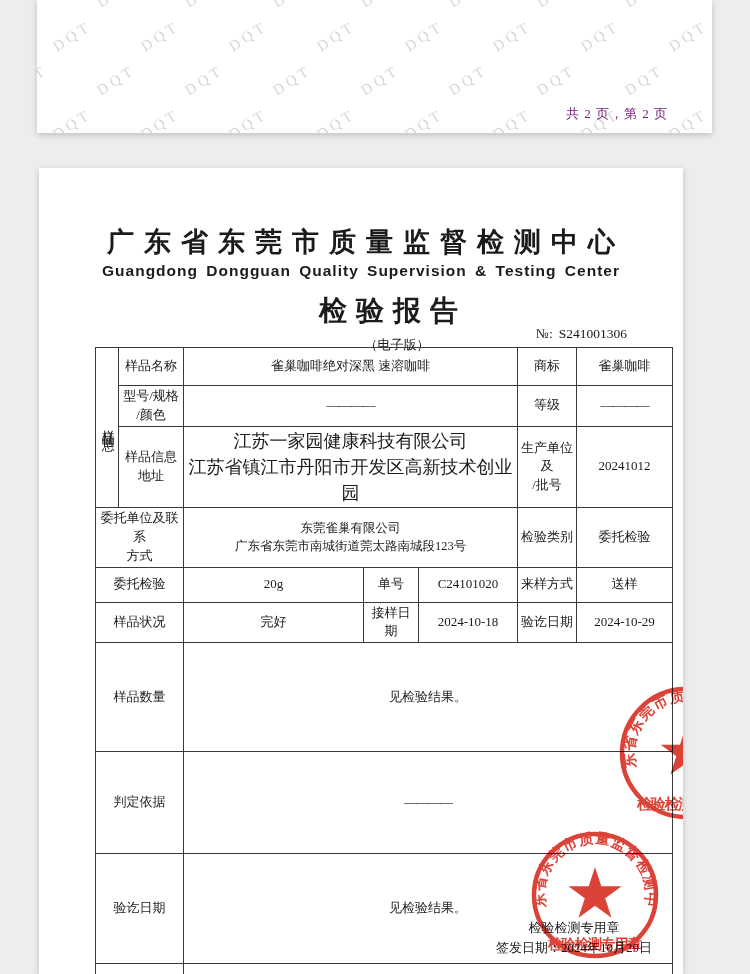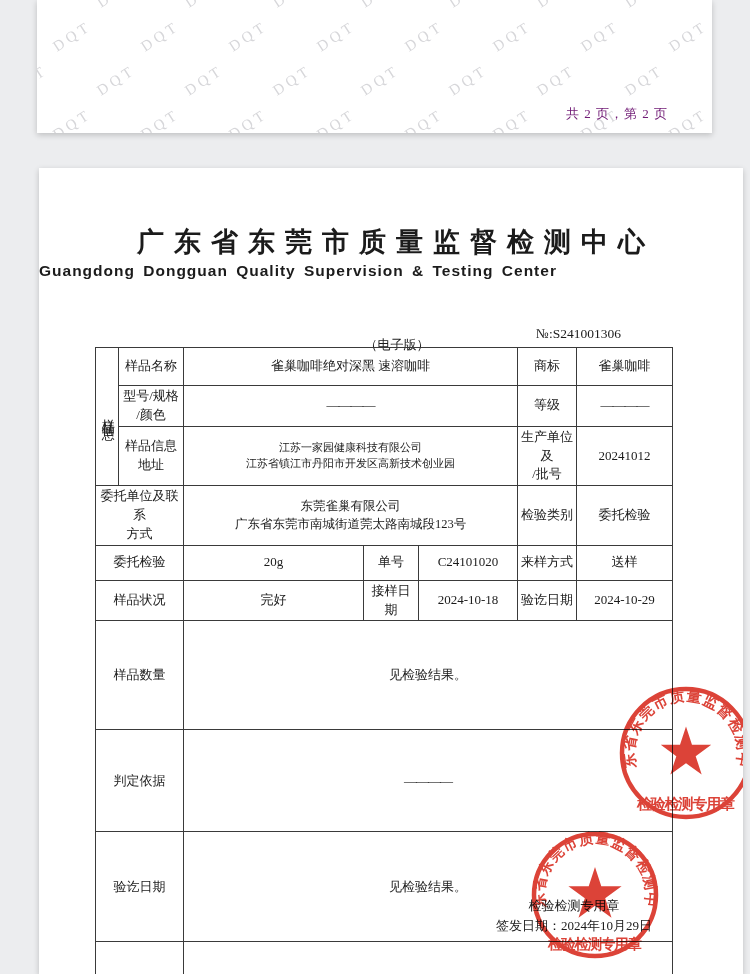--- a/index.html
+++ b/index.html
@@ -21,48 +21,48 @@
     position:absolute;
     font-family:"Liberation Serif","DejaVu Serif",serif;
     font-size:15px;letter-spacing:4px;color:#d7d7da;
     transform:rotate(-33deg);user-select:none;
   }
   .page-info{
     position:absolute;right:44px;bottom:10px;z-index:2;
     font-size:13px;letter-spacing:1px;color:#701a75;
   }
   
-  .page2{left:39px;top:168px;width:704px;height:806px;}
+  .page2{left:39px;top:168px;width:644px;height:806px;}
   .org-cn{
     position:absolute;top:56px;left:0;width:100%;text-align:center;
     font-family:"Liberation Sans","DejaVu Sans",sans-serif;
     font-weight:700;font-size:27px;letter-spacing:10px;
     padding-left:10px;box-sizing:border-box;white-space:nowrap;
   }
   .org-en{
-    position:absolute;top:94px;left:0;width:100%;text-align:left;
+    position:absolute;top:94px;left:0;width:100%;text-align:center;
     font-family:"Liberation Sans","DejaVu Sans",sans-serif;
     font-weight:700;font-size:15.5px;letter-spacing:1px;word-spacing:3px;
     white-space:nowrap;
   }
   .report-title{
     position:absolute;top:124px;left:0;width:100%;text-align:center;
     font-family:"Liberation Sans","DejaVu Sans",sans-serif;
     font-weight:700;font-size:28px;letter-spacing:9px;
     transform:translateX(32px);white-space:nowrap;
   }
   .edition{
     position:absolute;top:160px;left:298px;width:120px;text-align:center;
     font-size:13px;
     margin-top:8px;
   }
   .report-no{
     position:absolute;top:158px;left:497px;font-size:13.5px;white-space:nowrap;
   }
-  .report-no .no-num{}
+  .report-no .no-num{margin-left:6px;}
   
   table.report{
     position:absolute;left:56px;top:179px;width:577px;
     border-collapse:collapse;table-layout:fixed;
     font-size:13px;z-index:1;
   }
   table.report td{
     border:1px solid #3a3a3a;
     text-align:center;vertical-align:middle;
     padding:1px 2px;line-height:1.45;
@@ -128,20 +128,21 @@
         <span class="wm" style="left: 542px; top: 116px;">DQT</span>
         <span class="wm" style="left: 630px; top: 116px;">DQT</span>
       </div>
     <div class="page-info">共 2 页，第 2 页</div>
   </div>
 
   <div class="page page2">
 
     <div class="org-cn">广东省东莞市质量监督检测中心</div>
     <div class="org-en">Guangdong Dongguan Quality Supervision &amp; Testing Center</div>
+    <div class="report-title">检验报告</div>
     <div class="edition">（电子版）</div>
     <div class="report-no">
       <span class="no-label">№:</span><span class="no-num">S241001306</span>
     </div>
 
     <table class="report">
       <colgroup>
         <col style="width:23px">
           <col style="width:65px">
           <col style="width:180px">
@@ -161,21 +162,21 @@
       <tr style="height:40px">
         <td class="pre">型号/规格
 /颜色</td>
         <td colspan="3" class="dash">————</td>
         <td>等级</td>
         <td class="dash">————</td>
       </tr>
       <tr style="height:53px">
         <td class="pre">样品信息
 地址</td>
-        <td colspan="3" class="pre" style="font-size:11px">江苏一家园健康科技有限公司
+        <td colspan="3" class="pre" style="font-size:18px">江苏一家园健康科技有限公司
 江苏省镇江市丹阳市开发区高新技术创业园</td>
         <td class="pre">生产单位及
 /批号</td>
         <td>20241012</td>
       </tr>
       <tr style="height:55px">
         <td colspan="2" class="pre">委托单位及联系
 方式</td>
         <td colspan="3" class="pre" style="font-size:12.5px">东莞雀巢有限公司
 广东省东莞市南城街道莞太路南城段123号</td>

